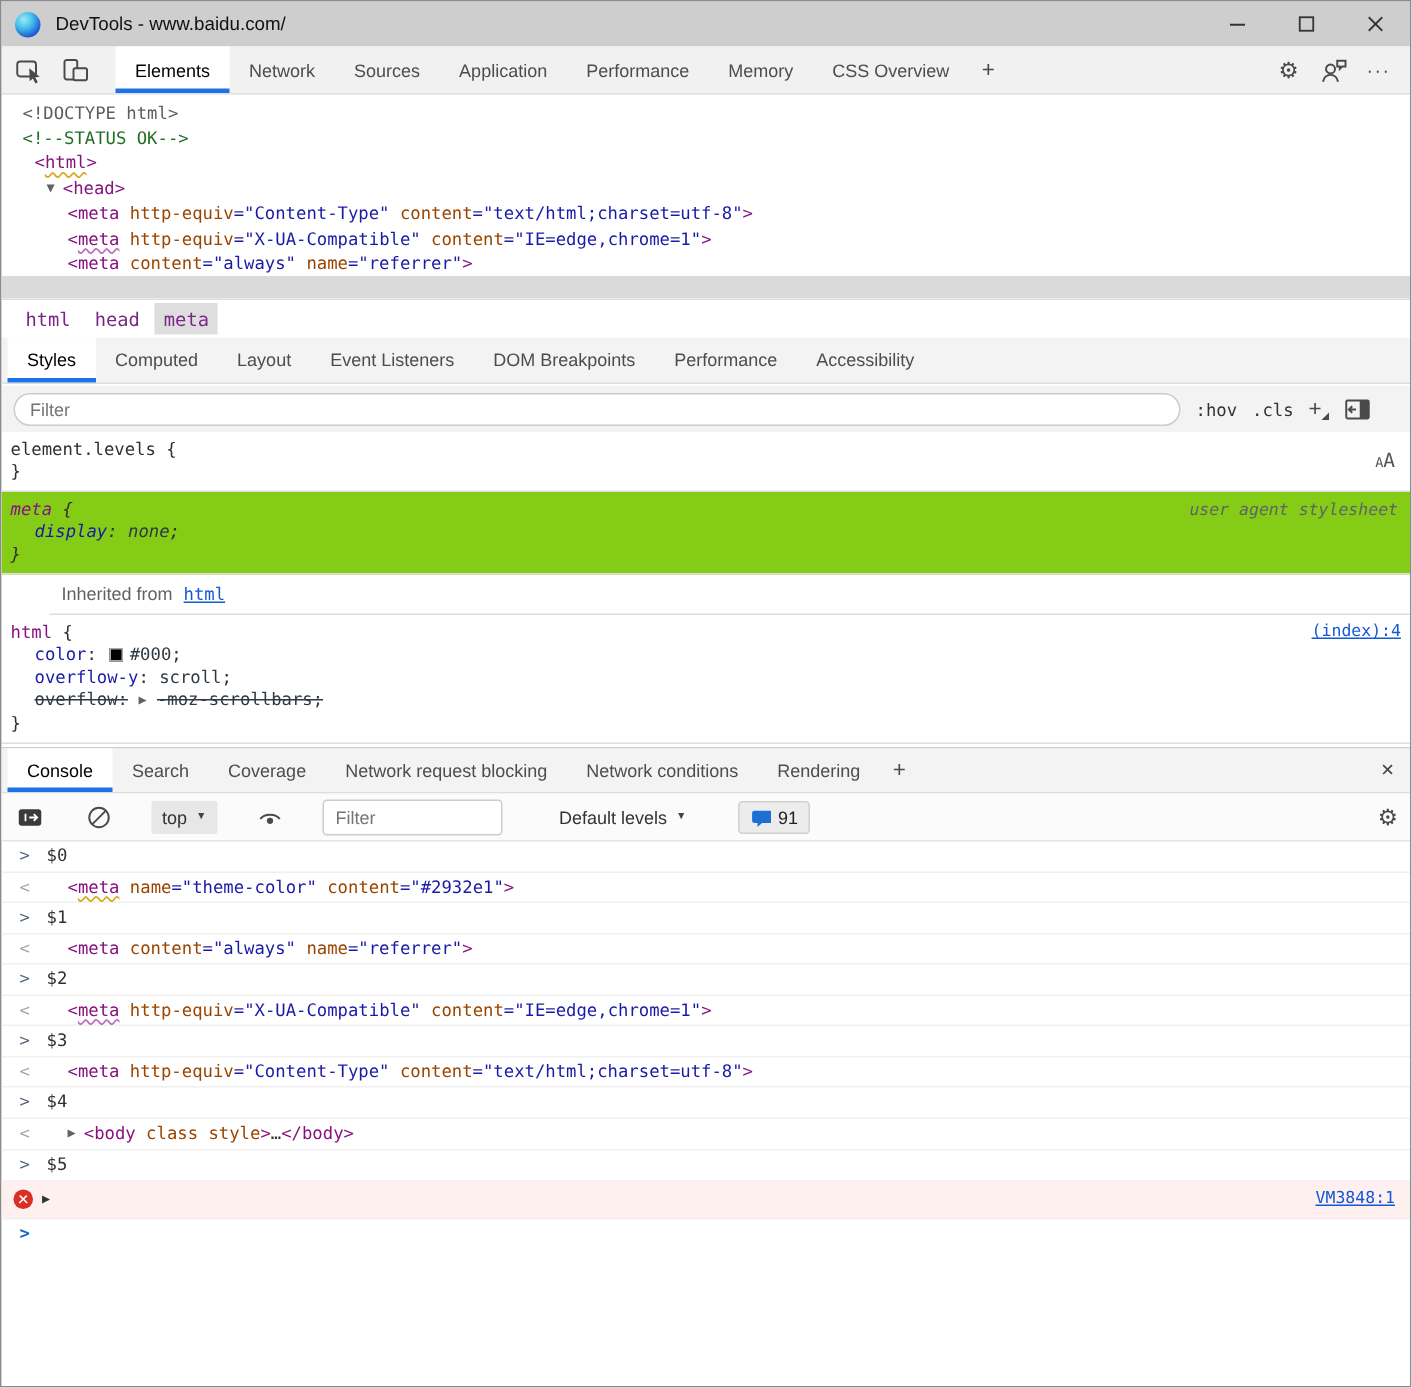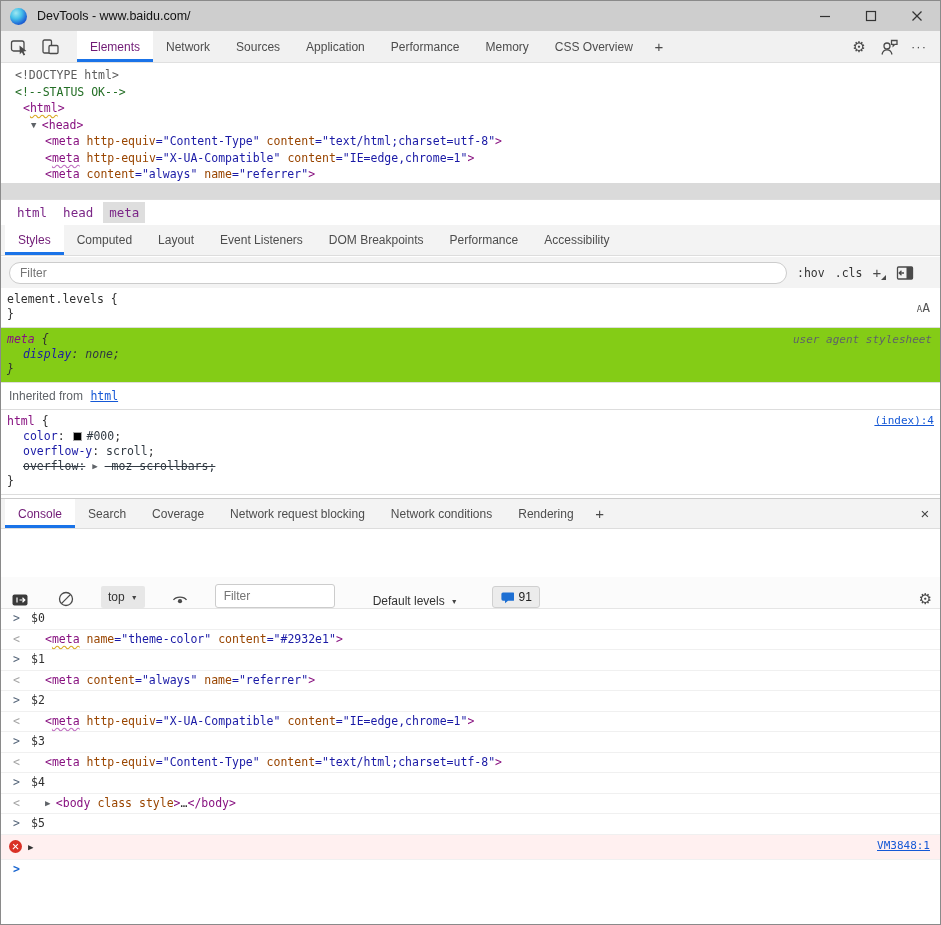--- a/index.html
+++ b/index.html
@@ -21,21 +21,21 @@
   .win-btns { margin-left:auto; display:flex; height:100%; }
   .win-btn { width:46px; height:100%; display:flex; align-items:center; justify-content:center; }
   .win-btn svg { display:block; }
 
   
   .toolbar { position:absolute; top:30px; left:0; right:0; height:32px; background:#f1f1f1;
     border-bottom:1px solid #e0e0e0; display:flex; align-items:stretch; }
   .tb-icon { width:30px; display:flex; align-items:center; justify-content:center; color:#4a4a4a; }
   .tabs { display:flex; align-items:stretch; margin-left:12px; }
   .tab { padding:0 13px; display:flex; align-items:center; color:#4d4d4d; position:relative; }
-  .tab.selected { background:#fff; color:#701a75; }
+  .tab.selected { background:#fff; color:#000000; }
   .tab.selected::after { content:""; position:absolute; left:0; right:0; bottom:0; height:3px; background:#1a73e8; }
   .plus-btn { width:26px; display:flex; align-items:center; justify-content:center; color:#4a4a4a; font-size:15px; }
   .tb-right { margin-left:auto; display:flex; align-items:center; gap:4px; padding-right:8px; }
   .tb-right .tb-icon { width:26px; }
   .glyph-gear { font-size:15px; }
   .glyph-dots { font-size:13px; letter-spacing:1px; }
 
   
   .dom { position:absolute; top:63px; left:0; right:0; height:135px; background:#fff;
     font-family:"DejaVu Sans Mono", monospace; font-size:11.5px; padding-top:3px; overflow:hidden; }
@@ -83,32 +83,32 @@
     font-family:"DejaVu Sans Mono", monospace; font-size:11.5px; }
   .css-section { position:relative; border-bottom:1px solid #ddd; padding:4px 0 5px 0; }
   .css-line { line-height:15px; padding-left:6px; white-space:pre; }
   .css-line.ind { padding-left:22px; }
   .ua { background:#84cc16; }
   .ua .tk { font-style:italic; }
   .ua-origin { position:absolute; right:8px; top:5px; color:#5f6368; font-style:italic; font-size:11px; }
   .fontsize-icon { position:absolute; right:10px; top:12px; color:#555; }
   .fontsize-icon .a1 { font-size:9px; } .fontsize-icon .a2 { font-size:13px; }
   .inherited { font-family:"Liberation Sans", sans-serif; font-size:12px; color:#5f6368;
-    padding:6px 0 6px 8px; border-bottom:1px solid #ddd; }
+    padding:6px 0 6px 8px; border-bottom:1px solid #ddd;margin-left:32px; }
   .inherited a, .link { color:#1558d6; text-decoration:underline; }
   .inherited .node-link { font-family:"DejaVu Sans Mono", monospace; font-size:11.5px; margin-left:4px; }
   .rule-source { position:absolute; right:6px; top:4px; font-size:11px; }
 
   
   .console { position:absolute; top:497px; left:0; right:0; bottom:0; background:#fff; border-top:1px solid #ccc; }
   .console-tabs { height:30px; background:#f3f3f3; border-bottom:1px solid #ddd; display:flex; align-items:stretch; padding-left:4px; }
   .console-tabs .close-x { margin-left:auto; width:30px; display:flex; align-items:center; justify-content:center;
     font-size:15px; color:#444; }
   .console-toolbar { height:32px; background:#fbfbfb; border-bottom:1px solid #e5e5e5;
-    display:flex; align-items:flex-end; padding:0 8px; gap:24px;margin-top:48px; }
+    display:flex; align-items:center; padding:0 8px; gap:24px; }
   .ct-icon { display:flex; align-items:center; justify-content:center; width:22px; color:#4a4a4a; }
   .context-chip { background:#e7e7e7; border-radius:2px; height:22px; display:flex; align-items:center;
     padding:0 7px; gap:6px; color:#333; }
   .dd-arrow { font-size:7px; color:#444; }
   .console-filter { width:120px; height:24px; border:1px solid #ccc; border-radius:3px; padding:0 8px;
     font-size:12px; color:#333; outline:none; background:#fff; }
   .levels { display:flex; align-items:center; gap:6px; color:#333; margin-left:14px; }
   .issues-badge { display:flex; align-items:center; gap:5px; background:#ececec; border:1px solid #d0d0d0;
     border-radius:3px; height:22px; padding:0 7px; margin-left:10px; color:#222; }
   .console-toolbar .gear { margin-left:auto; font-size:15px; color:#4a4a4a; }

